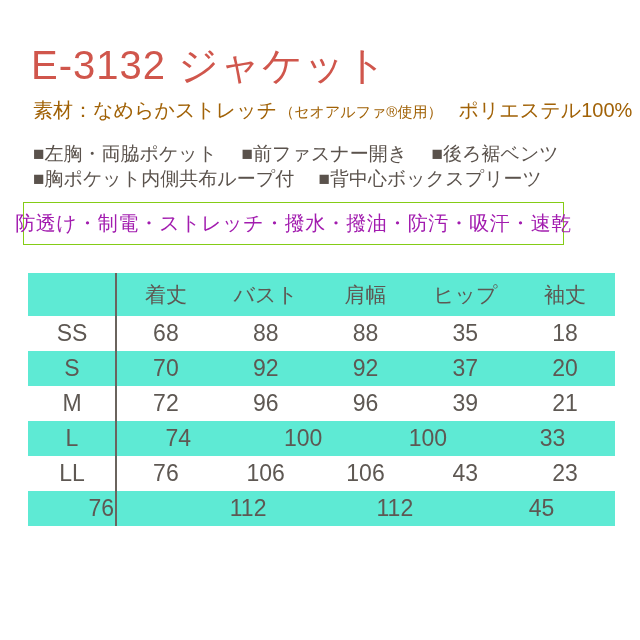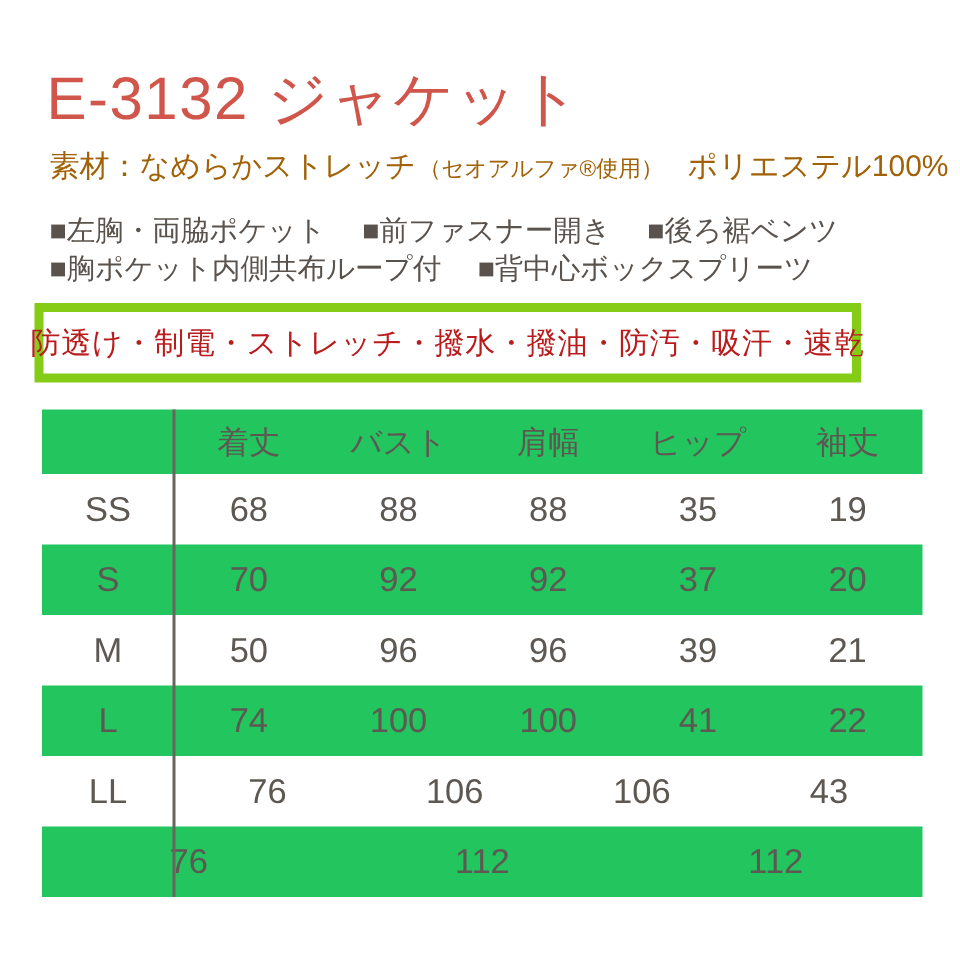--- a/index.html
+++ b/index.html
@@ -53,46 +53,46 @@
   .features-line1 { top: 141px; }
   .features-line2 { top: 166px; }
   .features .feat { margin-right: 19px; }
   .features .feat:last-child { margin-right: 0; }
   .func-box {
     position: absolute;
     left: 23px;
     top: 202px;
     width: 539px;
     height: 41px;
-    border: 6px solid #84cc16;
+    border: 1px solid #84cc16;
     display: flex;
     align-items: center;
     justify-content: center;
     font-size: 20px;
     letter-spacing: 0.5px;
-    color: #b91c1c;
+    color: #a21caf;
     white-space: nowrap;
   }
   .size-table {
     position: absolute;
     left: 28px;
     top: 273px;
     width: 587px;
     color: #5E5853;
   }
   .trow {
     display: flex;
-    height: 47px;
+    height: 35px;
     align-items: center;
   }
   .trow.header {
     height: 43px;
     font-size: 21px;
   }
-  .trow.beige { background: #22c55e; }
+  .trow.beige { background: #5eead4; }
   .cell {
     flex: 1 1 0;
     text-align: center;
     font-size: 23px;
   }
   .trow.header .cell { font-size: 21px; }
   .size-cell {
     flex: 0 0 88px;
   }
   .v-divider {
@@ -138,60 +138,61 @@
       <div class="cell">ヒップ</div>
       <div class="cell">袖丈</div>
     </div>
 
     <div class="trow">
       <div class="cell size-cell">SS</div>
       <div class="cell">68</div>
       <div class="cell">88</div>
       <div class="cell">88</div>
       <div class="cell">35</div>
-      <div class="cell">19</div>
+      <div class="cell">18</div>
     </div>
 
     <div class="trow beige">
       <div class="cell size-cell">S</div>
       <div class="cell">70</div>
       <div class="cell">92</div>
       <div class="cell">92</div>
       <div class="cell">37</div>
       <div class="cell">20</div>
     </div>
 
     <div class="trow">
       <div class="cell size-cell">M</div>
-      <div class="cell">50</div>
+      <div class="cell">72</div>
       <div class="cell">96</div>
       <div class="cell">96</div>
       <div class="cell">39</div>
       <div class="cell">21</div>
     </div>
 
     <div class="trow beige">
       <div class="cell size-cell">L</div>
       <div class="cell">74</div>
       <div class="cell">100</div>
       <div class="cell">100</div>
-      <div class="cell">41</div>
-      <div class="cell">22</div>
+      <div class="cell">33</div>
     </div>
 
     <div class="trow">
       <div class="cell size-cell">LL</div>
       <div class="cell">76</div>
       <div class="cell">106</div>
       <div class="cell">106</div>
       <div class="cell">43</div>
+      <div class="cell">23</div>
     </div>
 
     <div class="trow beige">
       <div class="cell">76</div>
       <div class="cell">112</div>
       <div class="cell">112</div>
+      <div class="cell">45</div>
     </div>
 
     <div class="v-divider"></div>
   </div>
 
 </div>
 
 </body></html>

